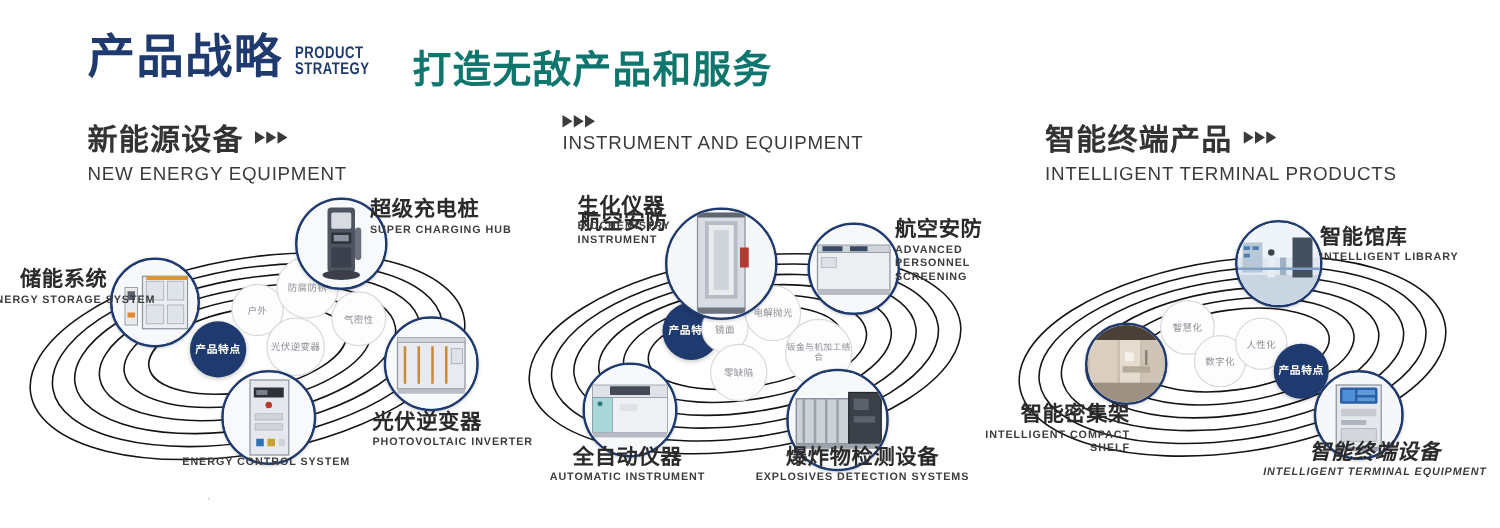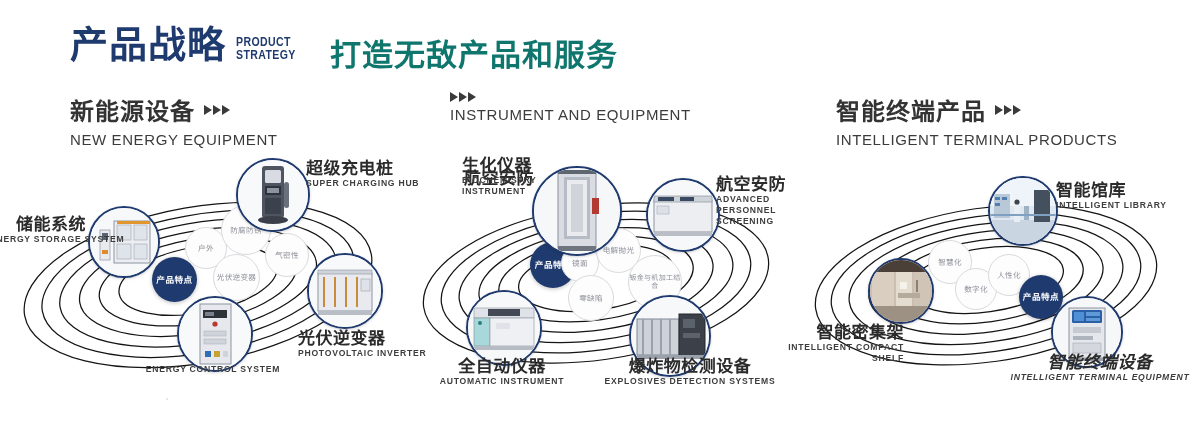--- a/index.html
+++ b/index.html
@@ -202,21 +202,21 @@
         <rect width="70" height="70" fill="#f8f9fb"></rect>
         <rect x="24" y="6" width="22" height="52" rx="3" fill="#4e5460"></rect>
         <rect x="27" y="10" width="16" height="13" rx="1.5" fill="#d8dbe1"></rect>
         <rect x="27" y="26" width="16" height="9" fill="#2e333c"></rect>
         <rect x="29" y="28" width="12" height="5" fill="#8d93a0"></rect>
         <rect x="27" y="38" width="16" height="16" fill="#3c424d"></rect>
         <ellipse cx="35" cy="60" rx="15" ry="4" fill="#3a3f49"></ellipse>
         <rect x="46" y="22" width="5" height="26" rx="2.5" fill="#6a707c"></rect>
       </svg>
     </div>
-    <div class="lbl al" style="left:306px;top:8px;">
+    <div class="lbl al" style="left:296px;top:8px;">
       <div class="cn">超级充电桩</div>
       <div class="en">SUPER CHARGING HUB</div>
     </div>
 
     <div class="node" style="left:307px;top:103px;width:72px;height:72px;">
       <svg class="ph" viewBox="0 0 72 72">
         <rect width="72" height="72" fill="#f8f9fb"></rect>
         <rect x="9" y="18" width="54" height="38" fill="#e8eaef" stroke="#8e959f" stroke-width="1"></rect>
         <rect x="9" y="15" width="54" height="4" fill="#cfd3da" stroke="#8e959f" stroke-width=".6"></rect>
         <rect x="14" y="22" width="2" height="30" fill="#c98b3a"></rect>

